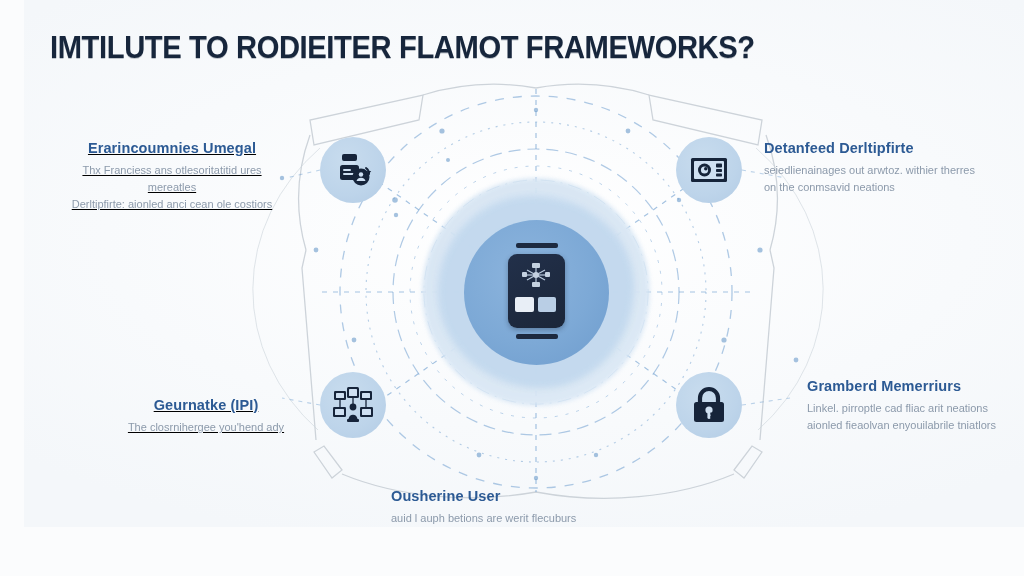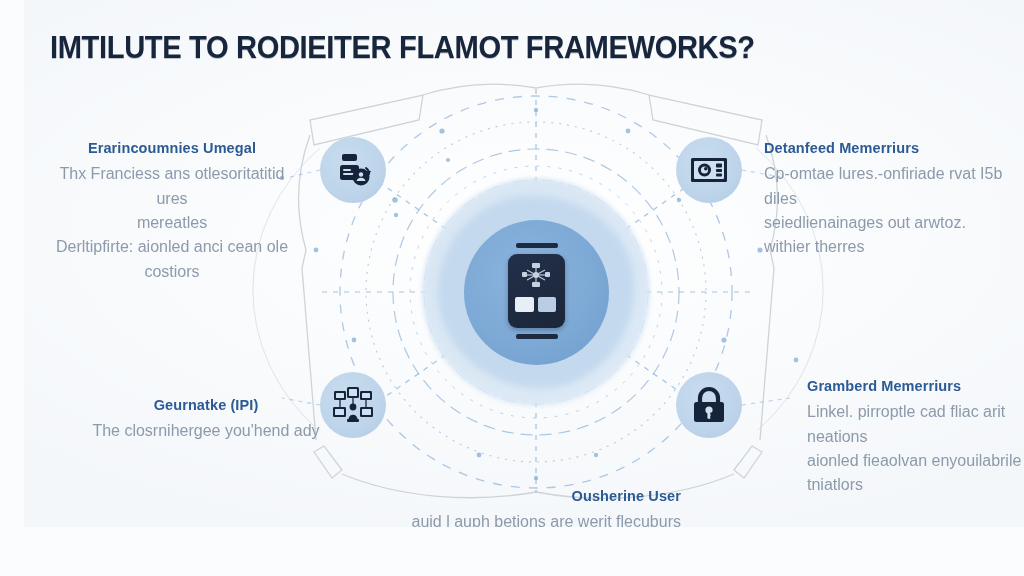--- a/index.html
+++ b/index.html
@@ -148,29 +148,29 @@
   .label-block { position: absolute; }
   .label-block h3 {
     font-size: 14.5px;
     font-weight: 700;
     color: #2c5a94;
     margin-bottom: 5px;
     line-height: 1.2;
     letter-spacing: 0.1px;
   }
   .label-block p {
-    font-size: 16px;
+    font-size: 11px;
     line-height: 1.52;
     color: #8c9aab;
     font-weight: 400;
   }
 
-  .lb-left  { text-align: center; width: 240px; }
+  .lb-left  { text-align: center; width: 240px; text-decoration: underline; }
   .lb-right { text-align: left;   width: 250px; }
-  .lb-mid   { text-align: right; width: 290px; }
+  .lb-mid   { text-align: left; width: 290px; }
 
   #label-0 { left: 28px;  top: 140px; }
   #label-1 { left: 740px; top: 140px; }
   #label-2 { left: 62px;  top: 397px; }
   #label-3 { left: 783px; top: 378px; }
   #label-4 { left: 367px; top: 488px; }
 
   .blurline { filter: blur(0.25px); }
 </style>
 </head>
@@ -340,23 +340,23 @@
   </div>
 
   <div class="label-block lb-left" id="label-0">
     <h3>Erarincoumnies Umegal</h3>
     <p class="blurline">Thx  Franciess ans otlesoritatitid ures</p>
     <p class="blurline">mereatles</p>
     <p class="blurline">Derltipfirte: aionled anci cean ole costiors</p>
   </div>
 
   <div class="label-block lb-right" id="label-1">
-    <h3>Detanfeed Memerriurs</h3>
-    <p class="blurline">Cp-omtae lures.-onfiriade rvat I5b diles</p>
+    <h3>Detanfeed Derltipfirte</h3>
     <p class="blurline">seiedlienainages out arwtoz. withier therres</p>
+    <p class="blurline">on the conmsavid neations</p>
   </div>
 
   <div class="label-block lb-left" id="label-2">
     <h3>Geurnatke (IPI)</h3>
     <p class="blurline">The closrnihergee you'hend ady</p>
   </div>
 
   <div class="label-block lb-right" id="label-3">
     <h3>Gramberd Memerriurs</h3>
     <p class="blurline">Linkel. pirroptle cad fliac arit neations</p>

